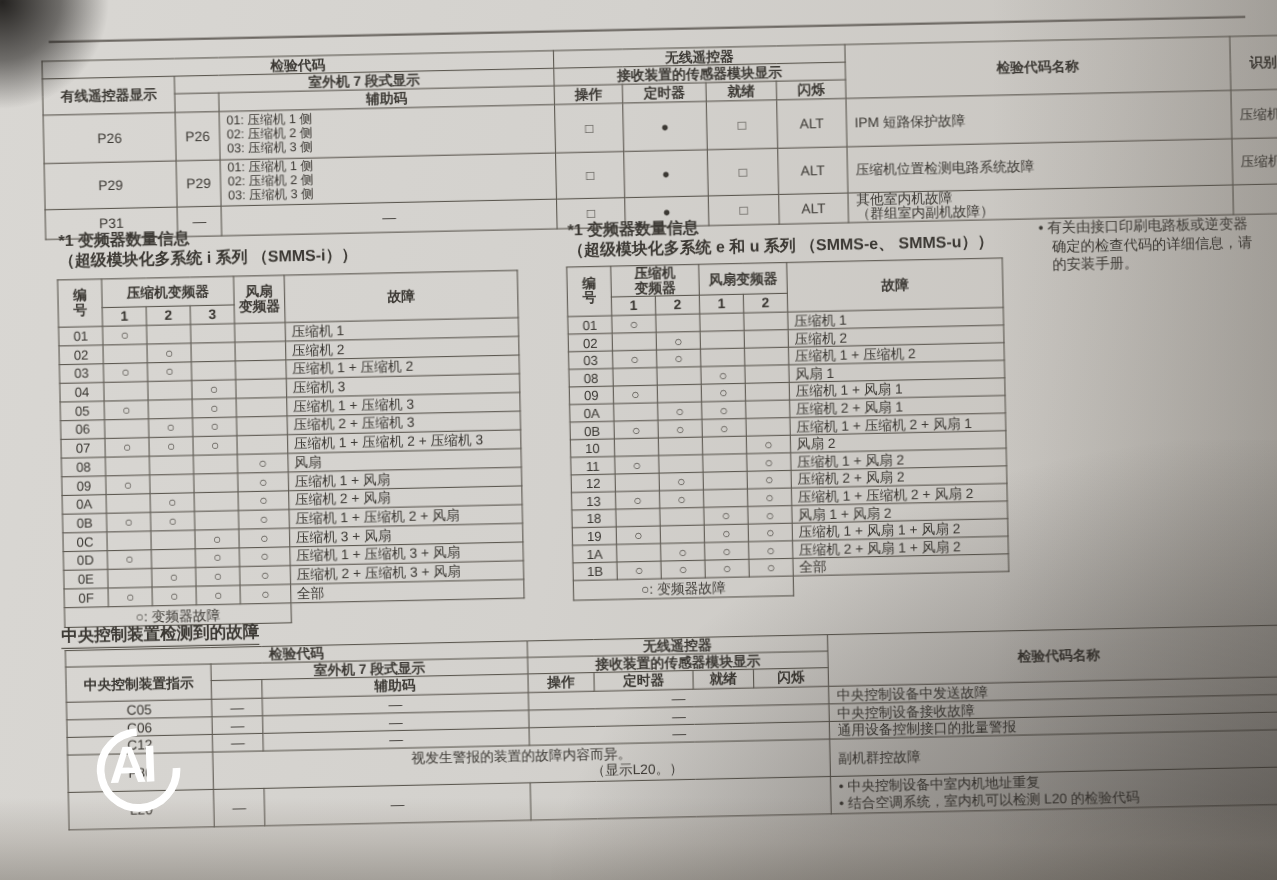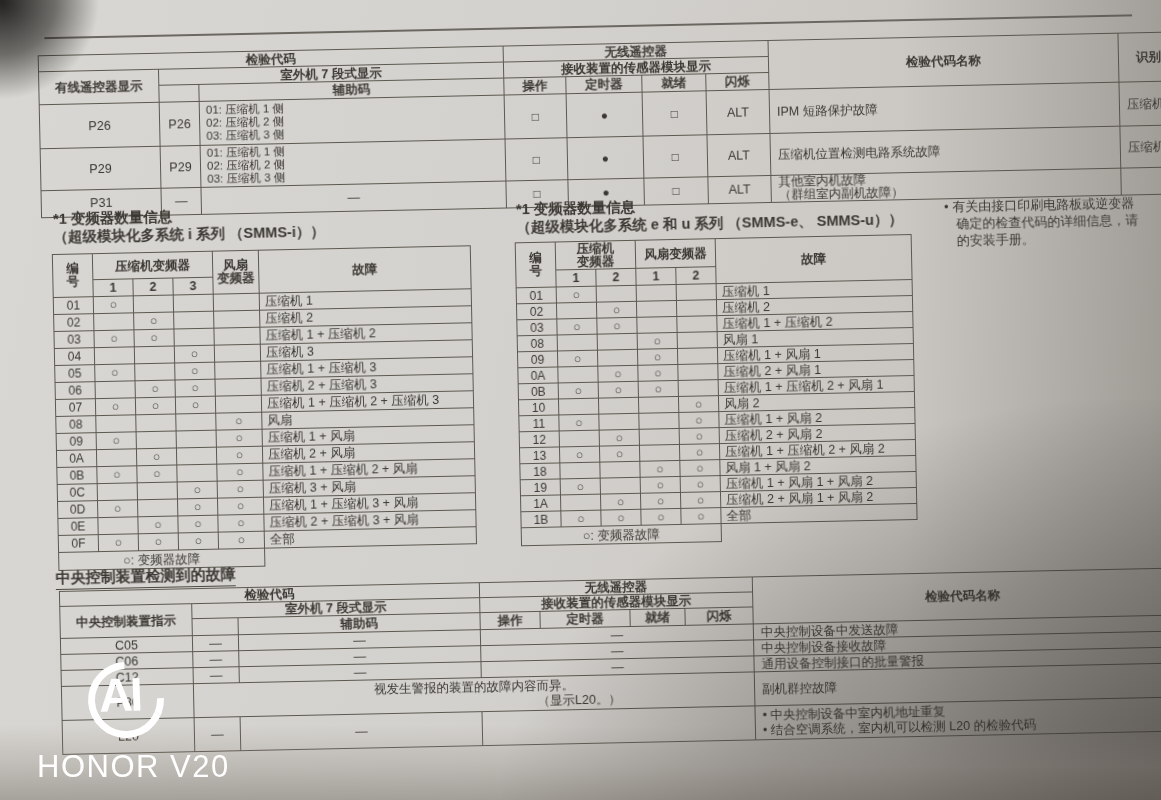--- a/index.html
+++ b/index.html
@@ -529,14 +529,13 @@
     </table>
   </div>
 
   <div class="shade" style="left:-40px;top:-40px;width:140px;height:140px;background:radial-gradient(circle at 30% 30%,rgba(22,20,18,0.92) 0%,rgba(22,20,18,0.55) 38%,rgba(22,20,18,0) 70%);"></div>
   <div class="shade" style="right:0;top:0;width:260px;height:100%;background:linear-gradient(90deg,rgba(78,72,65,0) 0%,rgba(78,72,65,0.12) 45%,rgba(68,62,56,0.26) 100%);"></div>
   <div class="shade" style="right:0;bottom:0;width:660px;height:400px;background:radial-gradient(ellipse at 105% 112%,rgba(36,32,29,0.60) 0%,rgba(36,32,29,0.28) 45%,rgba(36,32,29,0) 72%);"></div>
   <div class="shade" style="left:0;bottom:0;width:100%;height:75px;background:linear-gradient(180deg,rgba(135,128,119,0) 0%,rgba(135,128,119,0.30) 55%,rgba(105,99,90,0.45) 100%);"></div>
 
   <div id="wm-circle"></div>
   <div id="wm-ai">AI</div>
-  <div id="wm-model">HONOR V20</div>
 </div>
 
 </body></html>

